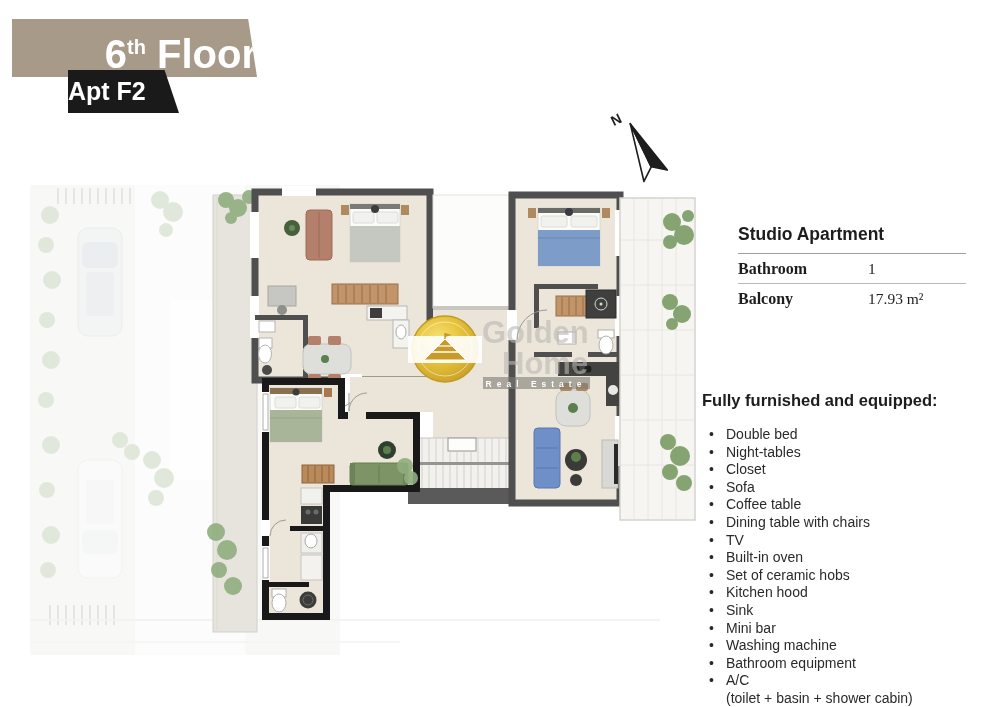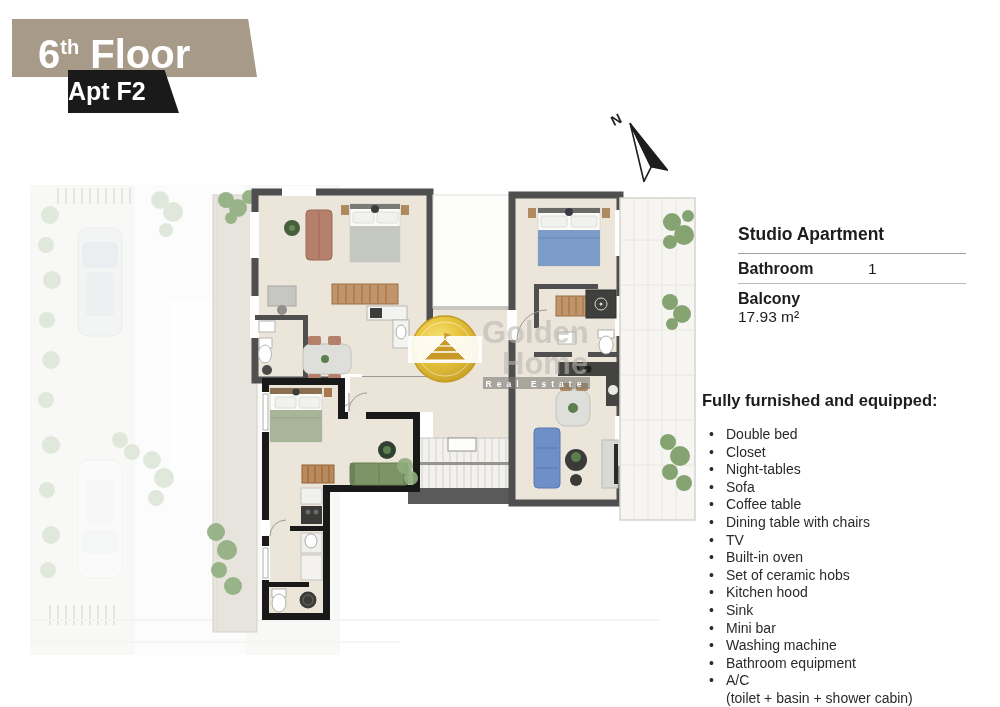--- a/index.html
+++ b/index.html
@@ -3,33 +3,33 @@
 <meta charset="utf-8">
 <style>
   html,body{margin:0;padding:0;background:#fff;}
   .page{position:relative;width:1000px;height:707px;background:#ffffff;overflow:hidden;
         font-family:"Liberation Sans",sans-serif;color:#1d1d1f;}
 
   
   .banner-taupe{position:absolute;left:12px;top:19px;width:245px;height:58px;background:#a79a89;
     clip-path:polygon(0 0,96.4% 0,100% 100%,0 100%);color:#fff;font-weight:bold;
     font-size:40px;line-height:56px;padding-left:0;}
-  .banner-taupe .inner{padding-left:26px;}
+  .banner-taupe .inner{padding-left:26px;text-align:right;}
   .banner-taupe sup{font-size:20px;vertical-align:14px;letter-spacing:0;}
   .banner-apt{position:absolute;left:68px;top:70px;width:111px;height:43px;background:#1a1a1a;
     clip-path:polygon(0 0,87% 0,100% 100%,0 100%);color:#fff;font-weight:bold;
     font-size:25px;line-height:43px;}
   .banner-apt .inner{}
 
   
   .specs{position:absolute;left:738px;top:224px;width:228px;}
   .specs h2{margin:0;font-size:17.5px;font-weight:bold;padding-bottom:8px;
     border-bottom:1.5px solid #9f9f9d;}
-  .spec-row{display:flex;align-items:flex-start;padding:6px 0 5px 0;border-bottom:1.5px solid #b8b8b6;}
-  .spec-row:last-child{border-bottom:none;flex-direction:column;}
+  .spec-row{display:flex;align-items:center;padding:6px 0 5px 0;border-bottom:1.5px solid #b8b8b6;font-family:Liberation Serif, serif;}
+  .spec-row:last-child{border-bottom:none;}
   .spec-label{width:130px;font-weight:bold;font-size:16px;}
   .spec-value{font-size:15.5px;}
 
   .features{position:absolute;left:702px;top:391px;width:250px;}
   .features h3{margin:0;font-size:16.5px;font-weight:bold;}
   .feat-list{margin-top:16px;}
   .feat{display:flex;font-size:14px;line-height:17.6px;color:#2a2a2c;}
   .feat::before{content:"•";width:17px;padding-left:7px;flex:0 0 auto;color:#2a2a2c;}
   .feat.cont::before{content:"";}
   
@@ -398,24 +398,24 @@
     </div>
   </section>
 
   <section class="features">
     <h3>Fully furnished and equipped:</h3>
     <div class="feat-list">
       <div class="feat">
           <span>Double bed</span>
         </div>
       <div class="feat">
+          <span>Night-tables</span>
+        </div>
+      <div class="feat">
           <span>Closet</span>
-        </div>
-      <div class="feat">
-          <span>Night-tables</span>
         </div>
       <div class="feat">
           <span>Sofa</span>
         </div>
       <div class="feat">
           <span>Coffee table</span>
         </div>
       <div class="feat">
           <span>Dining table with chairs</span>
         </div>

